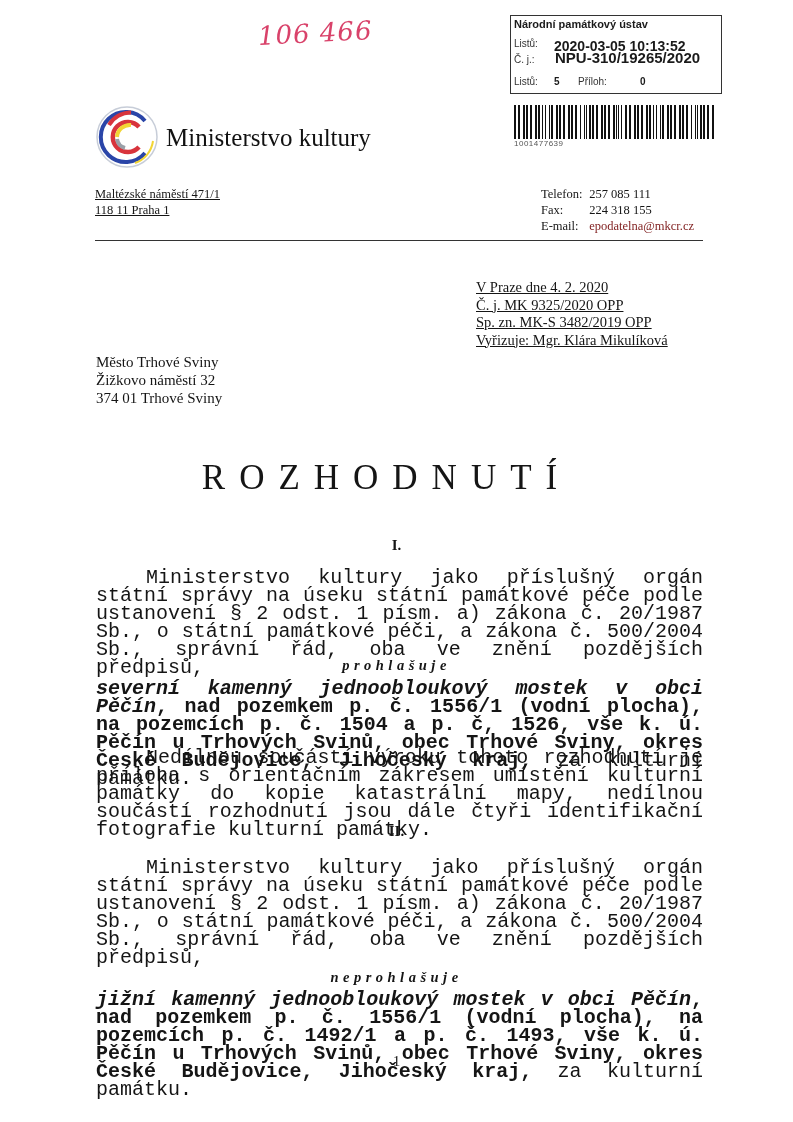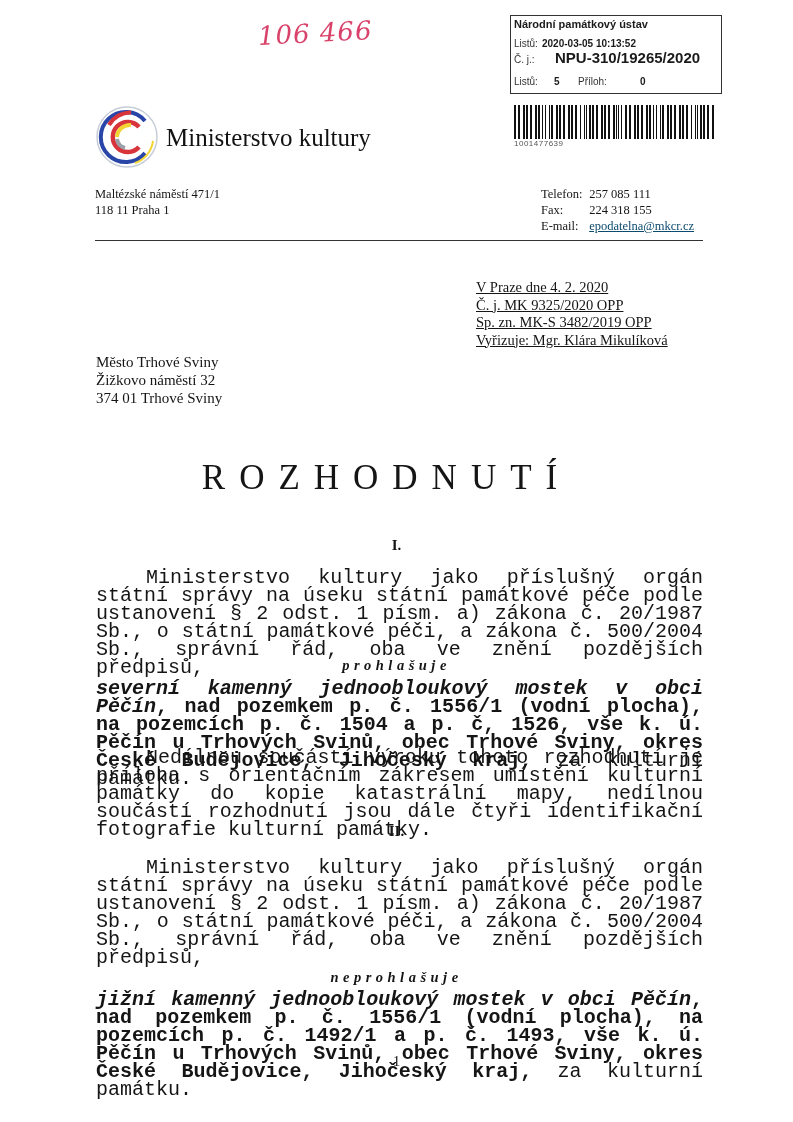--- a/index.html
+++ b/index.html
@@ -11,41 +11,41 @@
   .hand-num { left: 258px; top: 18px; color: #d9426a; font-family: "DejaVu Serif", serif;
               font-style: italic; font-size: 26px; letter-spacing: 1px; transform: rotate(-3deg); }
 
   
   .stamp { left: 510px; top: 15px; width: 212px; height: 79px; border: 1px solid #333;
            font-family: "Liberation Sans", sans-serif; color: #1a1a1a; box-sizing: border-box; }
   .stamp .st-title { position: absolute; left: 3px; top: 2px; font-size: 11px; font-weight: bold; }
   .stamp .row { position: absolute; left: 3px; font-size: 10px; }
   .stamp .lbl { color: #333; display: inline-block; }
   .stamp .r1 { top: 22px; }
-  .stamp .r1 .val { position: absolute; left: 28px; white-space: nowrap; font-weight: bold; font-size: 10px; text-align: center; }
+  .stamp .r1 .val { position: absolute; left: 40px; white-space: nowrap; font-weight: bold; font-size: 14px; text-align: center; }
   .stamp .r2 { top: 38px; }
   .stamp .r2 .val { position: absolute; left: 41px; top: -5px; white-space: nowrap; font-weight: bold; font-size: 15px; }
   .stamp .r3 { top: 60px; }
   .stamp .r3 .v1 { position: absolute; left: 40px; font-weight: bold; }
   .stamp .r3 .l2 { position: absolute; left: 64px; color: #333; }
   .stamp .r3 .v2 { position: absolute; left: 126px; font-weight: bold; }
 
   .barcode { left: 514px; top: 105px; width: 206px; height: 34px; display: flex; align-items: stretch; }
   .barcode span { display: block; background: #111; height: 100%; }
   .barcode-num { left: 514px; top: 139px; font-family: "Liberation Sans", sans-serif; font-size: 8px; color: #555; letter-spacing: 0.5px; }
 
   
   .logo { left: 95px; top: 105px; width: 64px; height: 64px; }
   .org-name { left: 166px; top: 124px; font-size: 25px; color: #111; }
 
   
-  .addr { left: 95px; top: 186px; font-size: 12.5px; line-height: 16px; }
+  .addr { left: 95px; top: 186px; font-size: 12.5px; line-height: 16px; text-decoration: underline; }
   .contact { left: 521px; top: 186px; font-size: 12.5px; line-height: 16px; margin-left: 20px; }
   .contact .k { display: inline-block; width: 45px; }
-  .contact .email { color: #0c4a6e; text-decoration: underline; }
+  .contact .email { color: #7f1d1d; }
   .hr { left: 95px; top: 240px; width: 608px; height: 1px; background: #333; }
 
   
   .legal { left: 118px; top: 266px; font-family: "Liberation Sans", sans-serif; color: #6e7fc0; font-size: 12px; }
   .legal .line { position: relative; height: 24px; white-space: nowrap; }
   .legal .dots { display: inline-block; border-bottom: 1px dotted #6e7fc0; vertical-align: baseline; }
   .legal .hw { position: absolute; font-family: "DejaVu Serif", serif; font-style: italic; color: #3552b0; }
   .legal .hw1 { left: 195px; top: -8px; font-size: 14px; }
   .legal .hw2 { left: 88px; top: -9px; font-size: 17px; }
 

